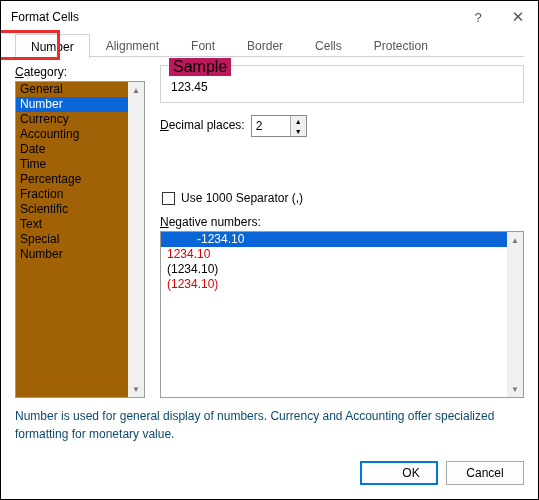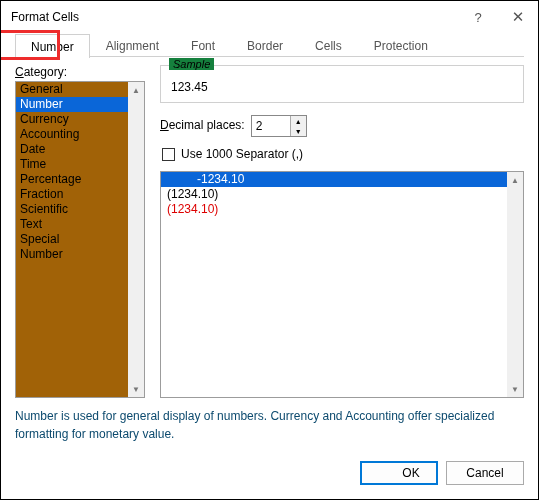--- a/index.html
+++ b/index.html
@@ -89,33 +89,33 @@
   .li.sel { background: #0a66d8; color: #fff; }
   .right-col { flex: 1; display: flex; flex-direction: column; }
   .sample-box {
     border: 1px solid #d0d0d0;
     padding: 14px 10px 8px 10px;
     position: relative;
     margin-bottom: 12px;
   }
   .sample-box .grp-label {
     position: absolute; top: -8px; left: 8px;
-    background: #15803d; padding: 0 4px; font-size: 11px; font-style: italic;
+    background: #be185d; padding: 0 4px; font-size: 16px;
   }
   .row { display: flex; align-items: center; gap: 6px; margin-bottom: 10px; }
   .spin {
     display: flex; align-items: stretch; height: 22px;
     border: 1px solid #888;
   }
   .spin input {
     border: none; width: 38px; padding: 0 4px; font-size: 12px; outline: none;
   }
   .spin .btns { display: flex; flex-direction: column; width: 16px; border-left: 1px solid #aaa; }
   .spin .sbtn { flex: 1; display: flex; align-items: center; justify-content: center; font-size: 7px; background: #f0f0f0; }
-  .chk { display: flex; align-items: center; gap: 6px; margin-bottom: 10px; margin-left: 2px;}
+  .chk { display: flex; align-items: center; gap: 6px; margin-bottom: 10px; margin-left: 2px; margin-top: 44px;}
   .chk .box { width: 13px; height: 13px; border: 1px solid #333; background:#fff;}
   .neg-box {
     border: 1px solid #9c9c9c;
     flex: 1 1 auto;
     min-height: 140px;
     position: relative;
     background: #fff;
   }
   .neg-box .scrollbar {
     position: absolute; right: 0; top: 0; bottom: 0; width: 16px;
@@ -198,23 +198,25 @@
             <div class="sbtn">▼</div>
           </div>
         </div>
       </div>
 
       <div class="chk">
         <div class="box"></div>
         <div><span class="ul">U</span><span>se 1000 Separator (,)</span></div>
       </div>
 
+      <div class="lbl"><span class="ul">N</span><span>egative numbers:</span></div>
       <div class="neg-box">
         <div id="neglist">
             <div class="neg-li sel">-1234.10</div>
+            <div class="neg-li red">1234.10</div>
             <div class="neg-li">(1234.10)</div>
             <div class="neg-li red">(1234.10)</div>
           </div>
         <div class="scrollbar">
           <div class="scroll-arrow" style="top:0">▲</div>
           <div class="scroll-arrow" style="bottom:0">▼</div>
         </div>
       </div>
     </div>
   </div>

